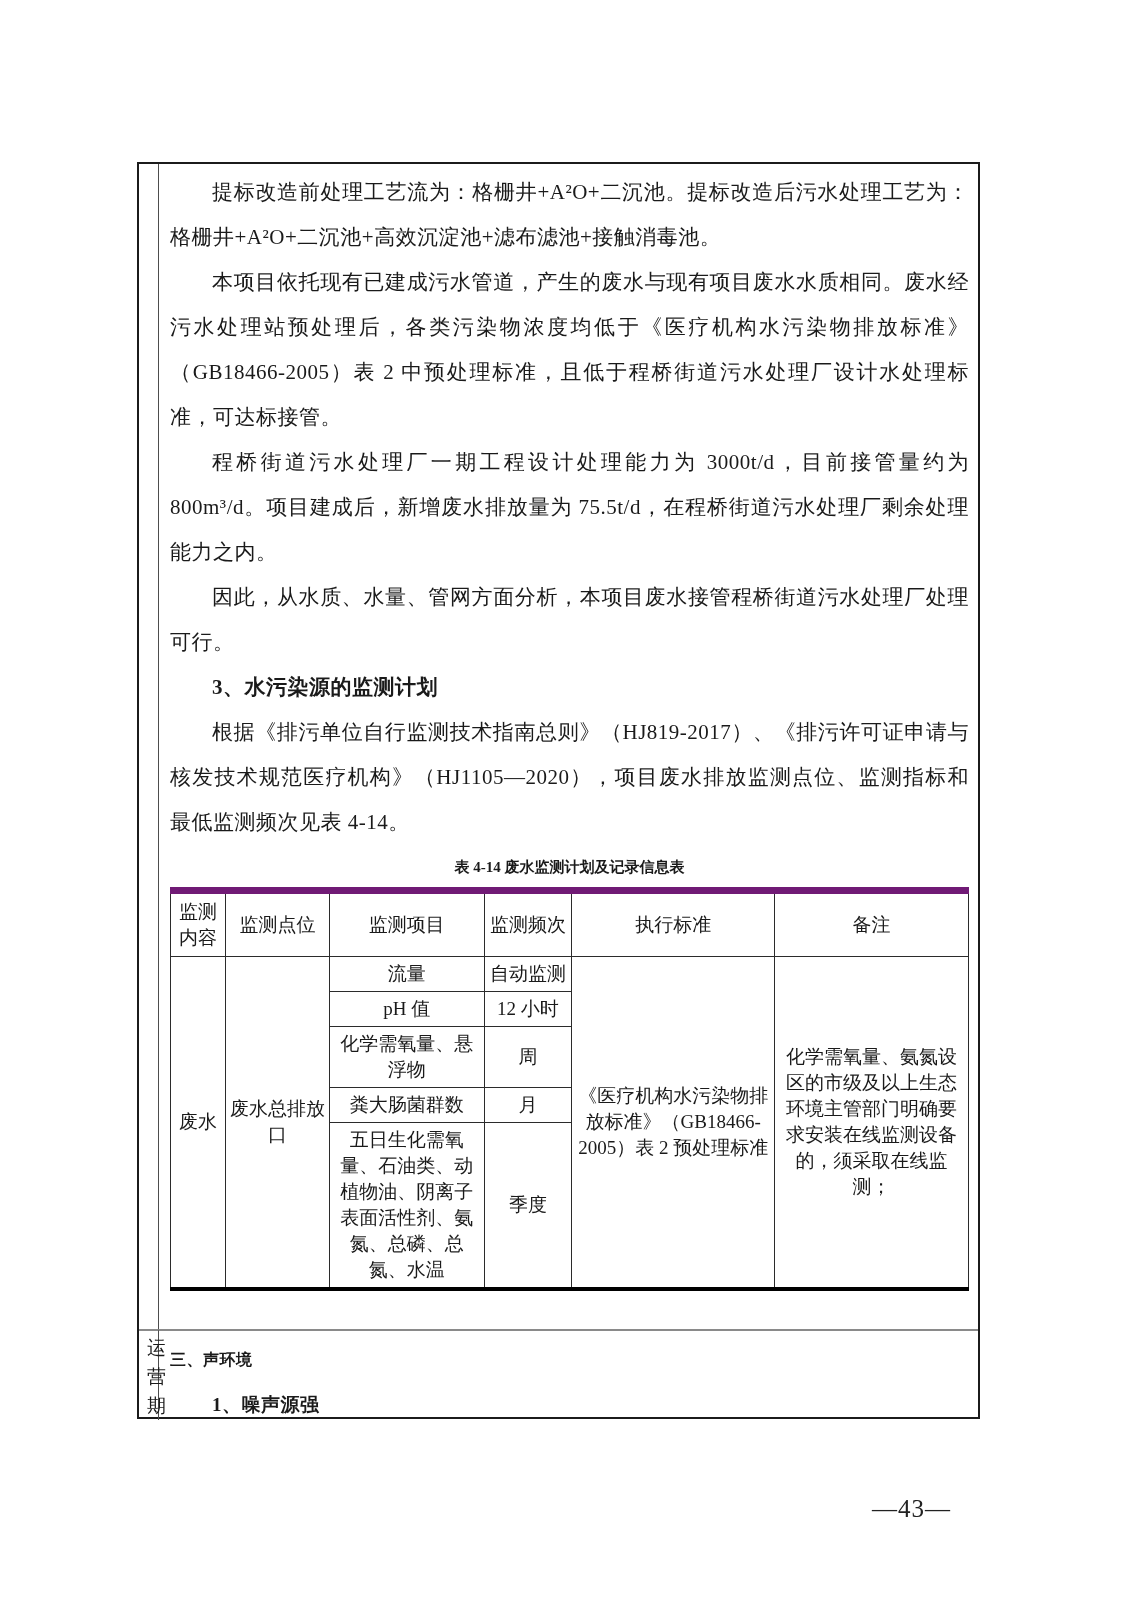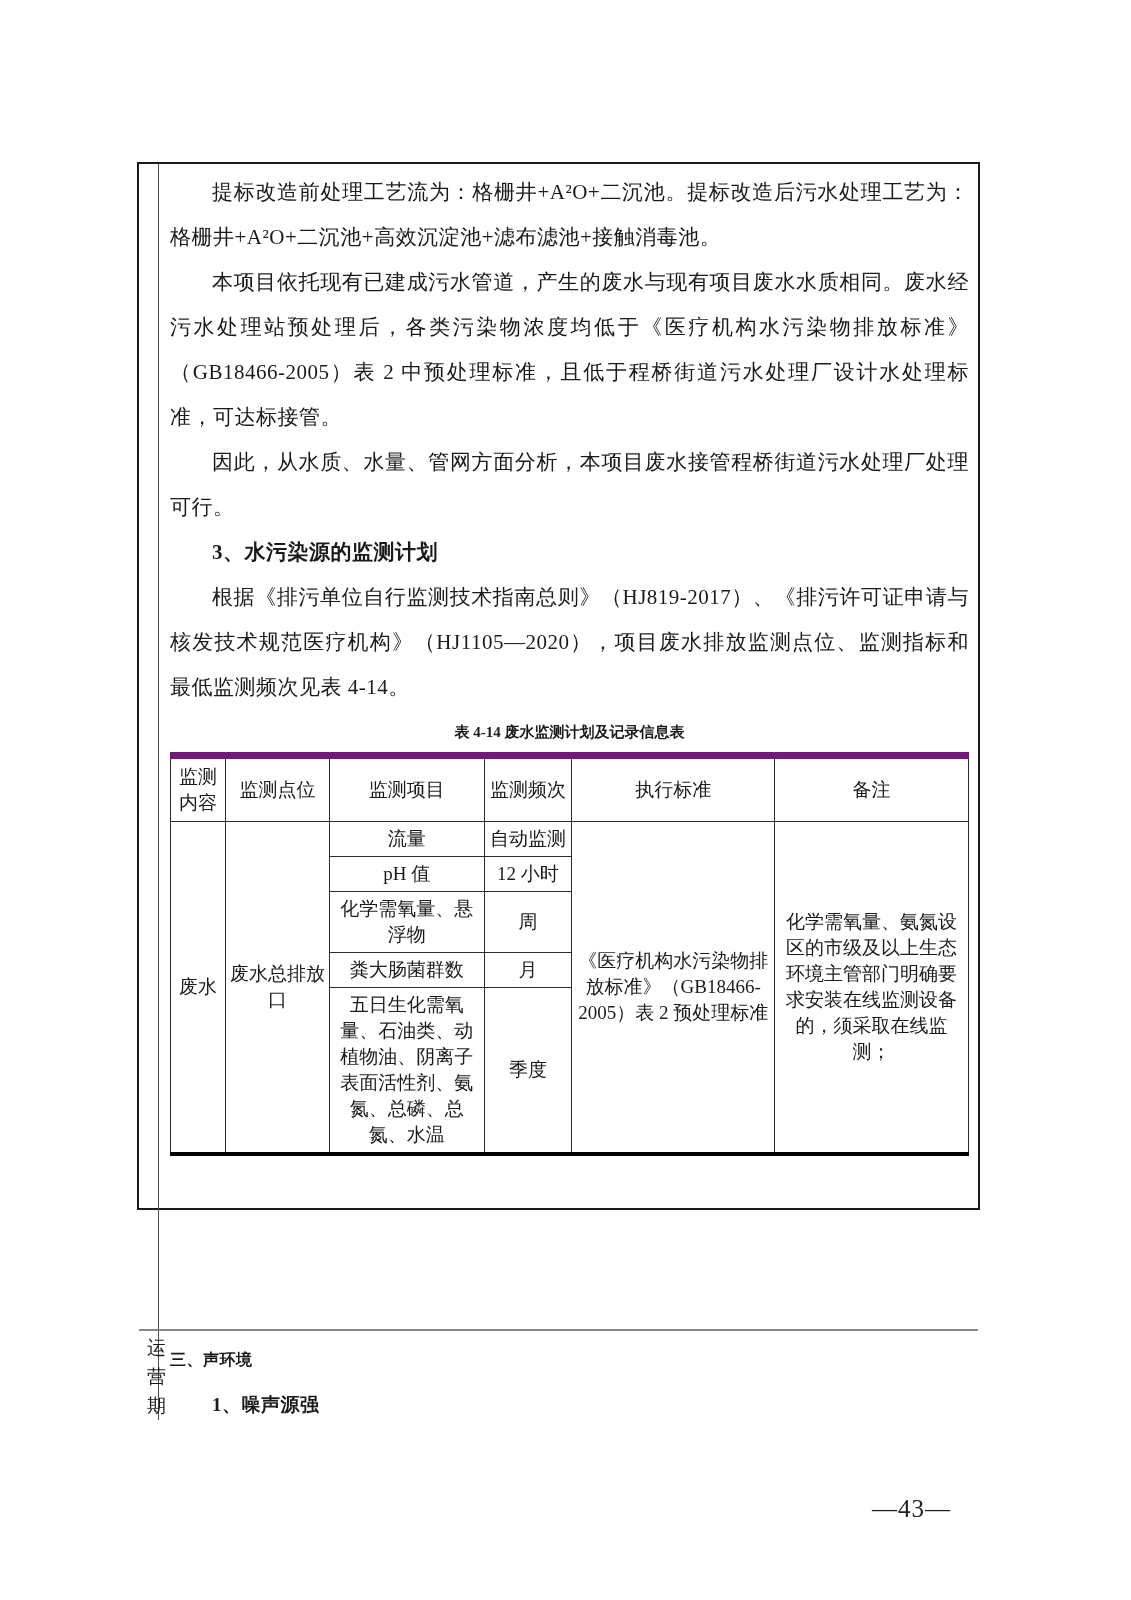--- a/index.html
+++ b/index.html
@@ -15,21 +15,21 @@
     height: 1600px;
     background: #ffffff;
     overflow: hidden;
   }
   
   .doc {
     position: absolute;
     left: 137px;
     top: 162px;
     width: 843px;
-    height: 1048px;
+    height: 1257px;
     border: 2px solid #1b1b1b;
     display: grid;
     grid-template-columns: 20px 1fr;
     grid-template-rows: 1165px 1fr;
     box-sizing: border-box;
   }
   .label-cell {
     border-right: 1px solid #4d4d4d;
     box-sizing: border-box;
     overflow: visible;
@@ -122,20 +122,21 @@
 
 <div class="page">
 
   <div class="doc">
 
     <div class="label-cell"></div>
 
     <div class="content-cell">
       <p class="body-par">提标改造前处理工艺流为：格栅井+A²O+二沉池。提标改造后污水处理工艺为：格栅井+A²O+二沉池+高效沉淀池+滤布滤池+接触消毒池。</p>
       <p class="body-par">本项目依托现有已建成污水管道，产生的废水与现有项目废水水质相同。废水经污水处理站预处理后，各类污染物浓度均低于《医疗机构水污染物排放标准》（GB18466-2005）表 2 中预处理标准，且低于程桥街道污水处理厂设计水处理标准，可达标接管。</p>
+      <p class="body-par">程桥街道污水处理厂一期工程设计处理能力为 3000t/d，目前接管量约为 800m³/d。项目建成后，新增废水排放量为 75.5t/d，在程桥街道污水处理厂剩余处理能力之内。</p>
       <p class="body-par">因此，从水质、水量、管网方面分析，本项目废水接管程桥街道污水处理厂处理可行。</p>
 
       <h3 class="sec-heading">3、水污染源的监测计划</h3>
 
       <p class="body-par">根据《排污单位自行监测技术指南总则》（HJ819-2017）、《排污许可证申请与核发技术规范医疗机构》（HJ1105—2020），项目废水排放监测点位、监测指标和最低监测频次见表 4-14。</p>
 
       <p class="table-caption">表 4-14 废水监测计划及记录信息表</p>
 
       <table class="mon">
         <colgroup>

